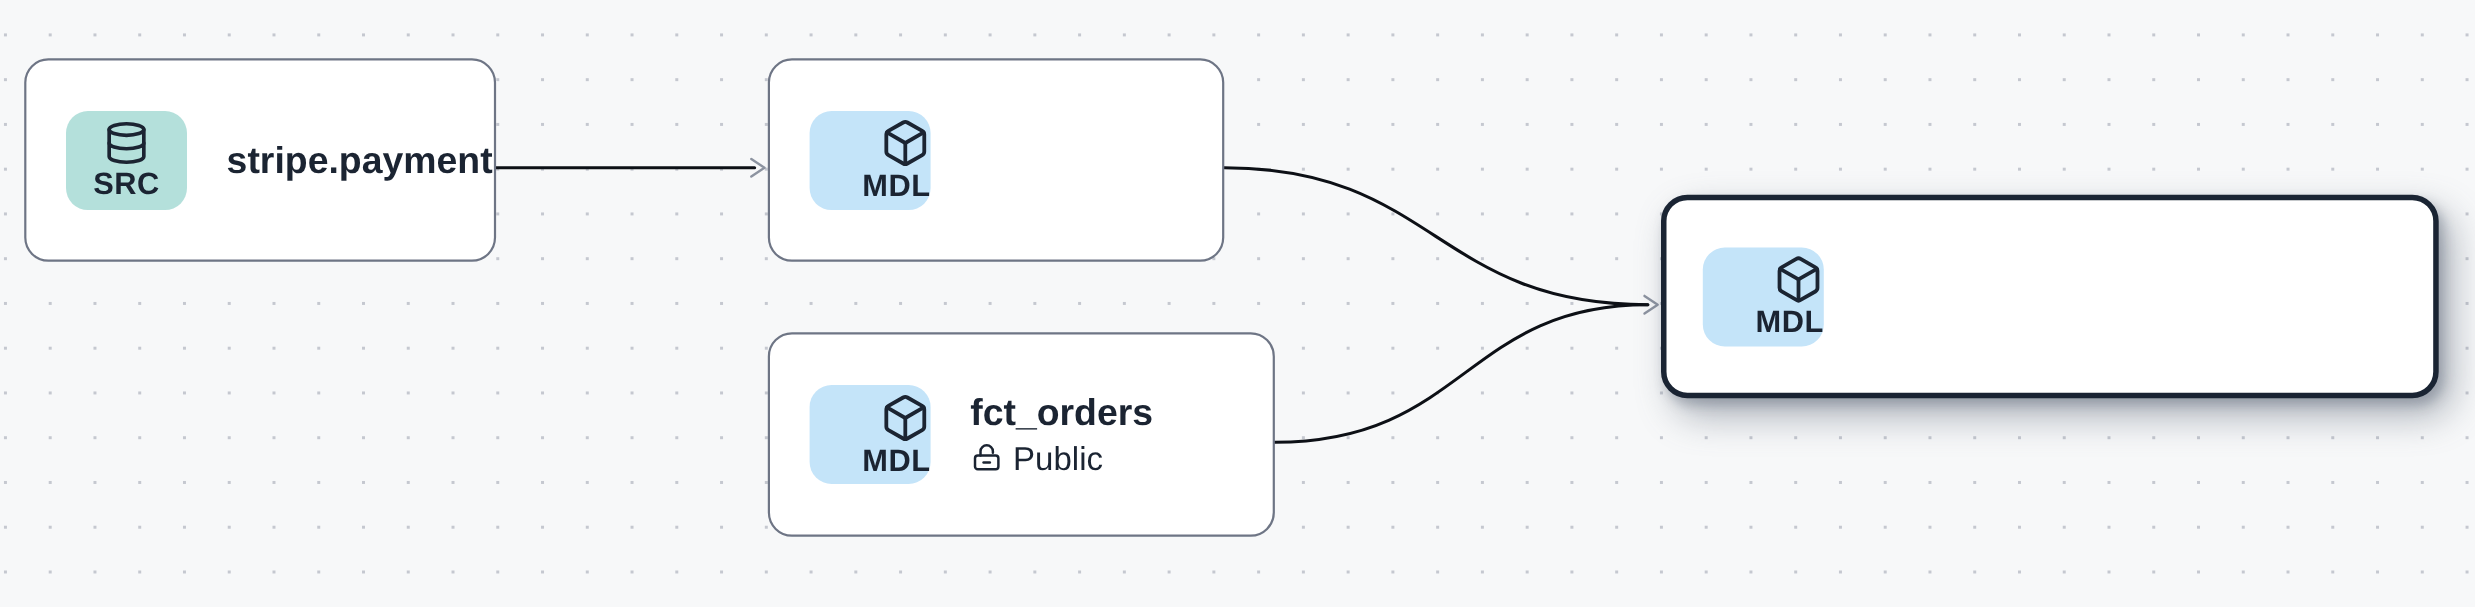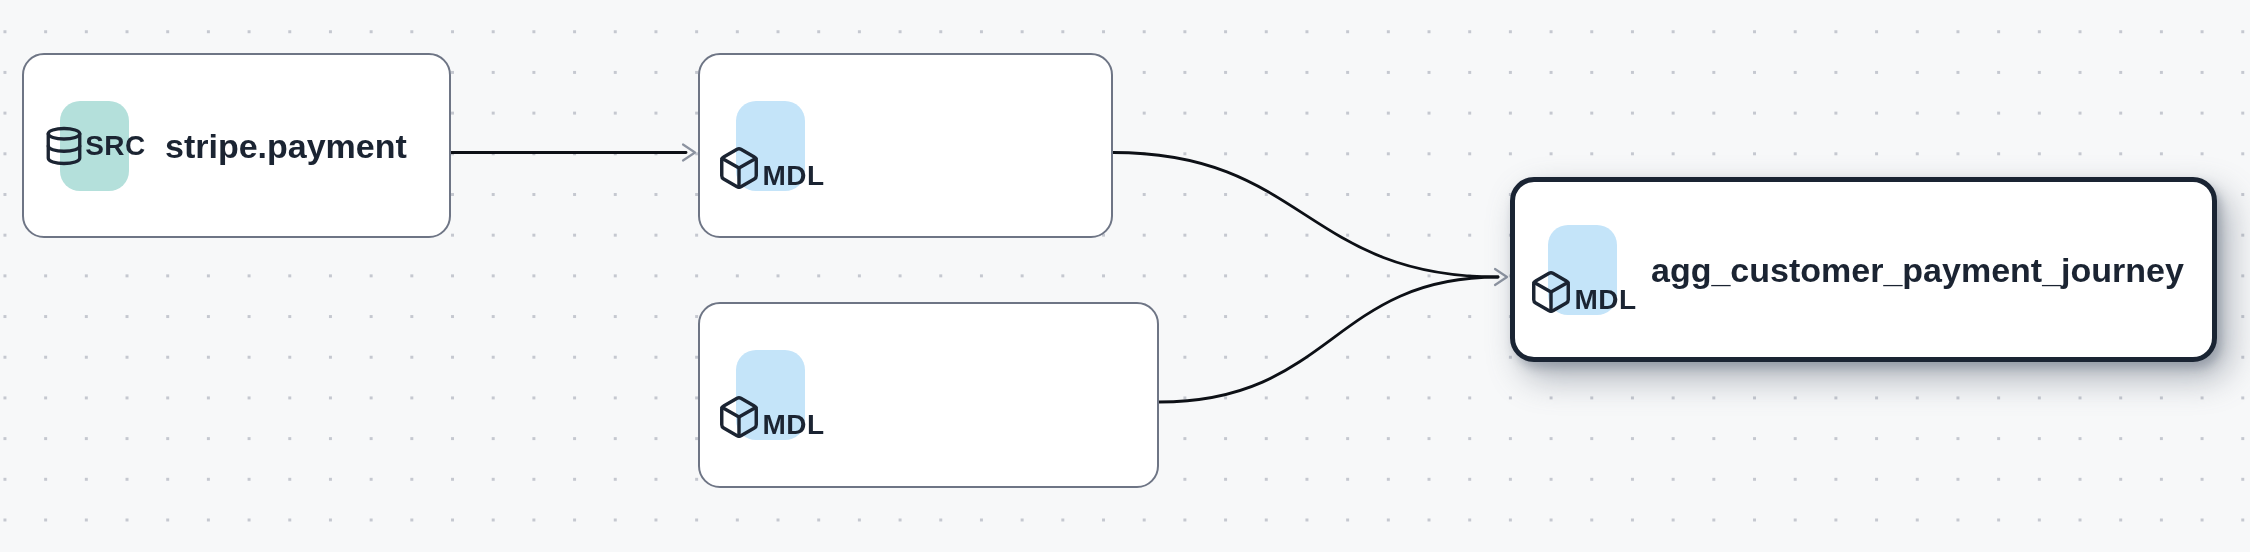--- a/index.html
+++ b/index.html
@@ -33,22 +33,22 @@
   .node--agg{
     left:1510px;top:177px;width:707px;height:185px;
     gap:34px;padding-left:33px;
     border:5px solid var(--selected-node-border,#1a2433);
     border-radius:24px;
     box-shadow:4px 6px 10px rgba(90,100,118,.35),12px 16px 34px rgba(90,100,118,.48);
   }
 
   .badge{
     flex:0 0 auto;
-    width:69px;height:90px;border-radius:20px;
-    display:flex;align-items:center;justify-content:center;
+    width:110px;height:90px;border-radius:20px;
+    display:flex;flex-direction:column;align-items:center;justify-content:center;
     color:var(--badge-text,#1b2432);
   }
   .badge--src{background:var(--src-badge-bg,#b4e0db);}
   .badge--mdl{background:var(--mdl-badge-bg,#c4e4f9);align-items:flex-end;}
   .badge svg{display:block;}
   .badge-label{
     font-size:28px;font-weight:600;letter-spacing:.5px;
     line-height:30px;margin-top:1px;
   }
 
@@ -111,31 +111,41 @@
     <div class="badge badge--mdl">
       <span>
         <svg width="46" height="46" viewBox="0 0 24 24" fill="none" stroke="currentColor" stroke-width="1.8" stroke-linecap="round" stroke-linejoin="round">
           <path d="M21 16V8a2 2 0 0 0-1-1.73l-7-4a2 2 0 0 0-2 0l-7 4A2 2 0 0 0 3 8v8a2 2 0 0 0 1 1.73l7 4a2 2 0 0 0 2 0l7-4A2 2 0 0 0 21 16z"></path>
           <polyline points="3.29 7 12 12 20.71 7"></polyline>
           <line x1="12" y1="22" x2="12" y2="12"></line>
         </svg>
       </span>
       <span class="badge-label">MDL</span>
     </div>
+    <div class="node-text">
+      <span class="node-title">fct_orders</span>
+      <span class="node-meta">
+        <span>
+          <svg width="30" height="30" viewBox="0 0 24 24" fill="none" stroke="currentColor" stroke-width="1.8" stroke-linecap="round" stroke-linejoin="round">
+            <rect x="3.5" y="10.5" width="17" height="10" rx="2"></rect>
+            <line x1="9.7" y1="15.5" x2="14.3" y2="15.5"></line>
+            <path d="M7.5 10.5 V7.3 a4.5 4.2 0 0 1 9 0 v1.2"></path>
+          </svg>
+        </span>
+        <span class="meta-label">Public</span>
+      </span>
+    </div>
   </div>
 
   <div class="node node--agg">
     <div class="badge badge--mdl">
       <span>
         <svg width="46" height="46" viewBox="0 0 24 24" fill="none" stroke="currentColor" stroke-width="1.8" stroke-linecap="round" stroke-linejoin="round">
           <path d="M21 16V8a2 2 0 0 0-1-1.73l-7-4a2 2 0 0 0-2 0l-7 4A2 2 0 0 0 3 8v8a2 2 0 0 0 1 1.73l7 4a2 2 0 0 0 2 0l7-4A2 2 0 0 0 21 16z"></path>
           <polyline points="3.29 7 12 12 20.71 7"></polyline>
           <line x1="12" y1="22" x2="12" y2="12"></line>
         </svg>
       </span>
       <span class="badge-label">MDL</span>
     </div>
-    <div class="node-text">
-      <span class="node-title">agg_customer_payment_journey</span>
-    </div>
   </div>
 
 </div>
 
 </body></html>

